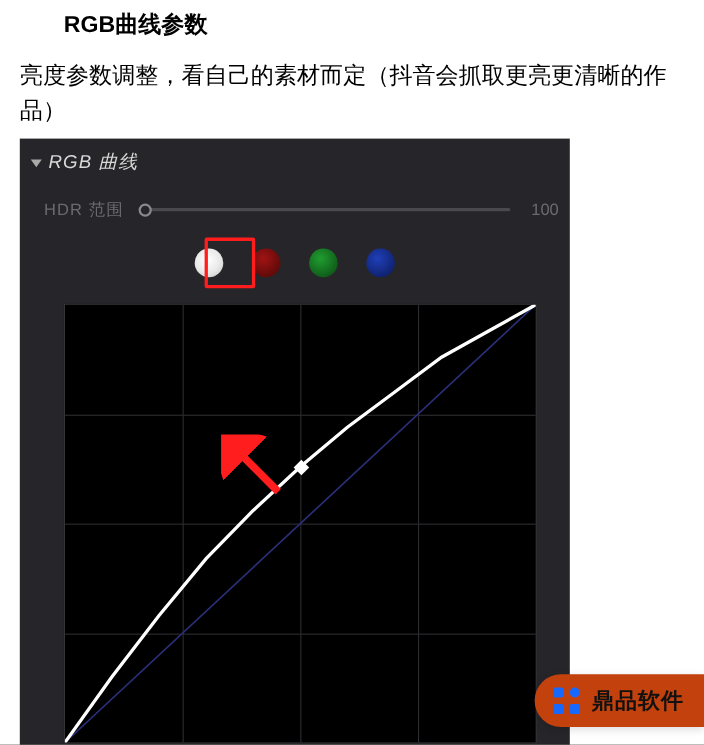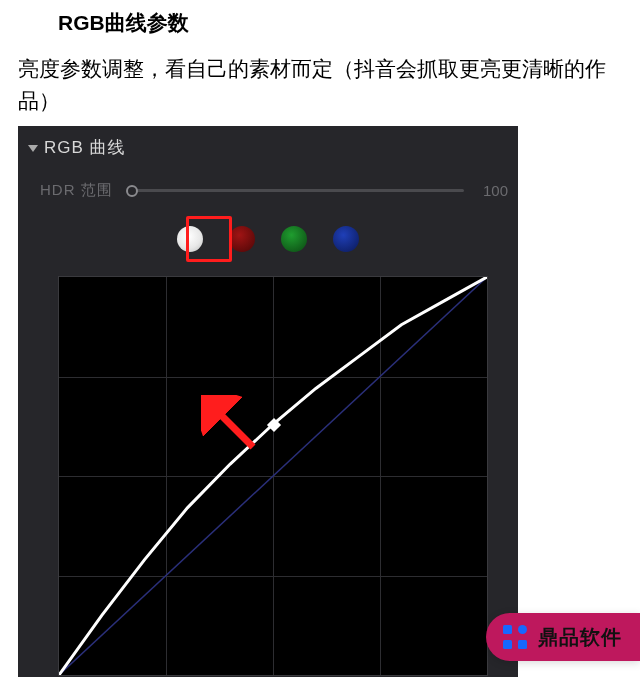--- a/index.html
+++ b/index.html
@@ -32,20 +32,21 @@
     margin: 4px 18px 0 18px;
     width: 500px;
     height: 580px;
     position: relative;
     overflow: hidden;
   }
   .section-header {
     display: flex;
     align-items: center;
     padding: 10px 10px 8px 10px;
+    font-style: italic;
   }
   .chevron {
     width: 0; height: 0;
     border-left: 5px solid transparent;
     border-right: 5px solid transparent;
     border-top: 7px solid #aaa;
     margin-right: 6px;
     transform: translateY(1px);
   }
   .section-title {
@@ -143,21 +144,21 @@
     transform: translate(-50%,-50%) rotate(45deg);
   }
   .arrow {
     position: absolute;
     width: 60px; height: 60px;
   }
   .watermark {
     position: absolute;
     right: 0;
     bottom: 16px;
-    background: #be185d;
+    background: #c2410c;
     border-radius: 26px 0 0 26px;
     height: 48px;
     padding: 0 18px 0 14px;
     display: flex;
     align-items: center;
     gap: 8px;
     box-shadow: 0 2px 8px rgba(0,0,0,0.15);
   }
   .wm-text {
     font-size: 20px;

